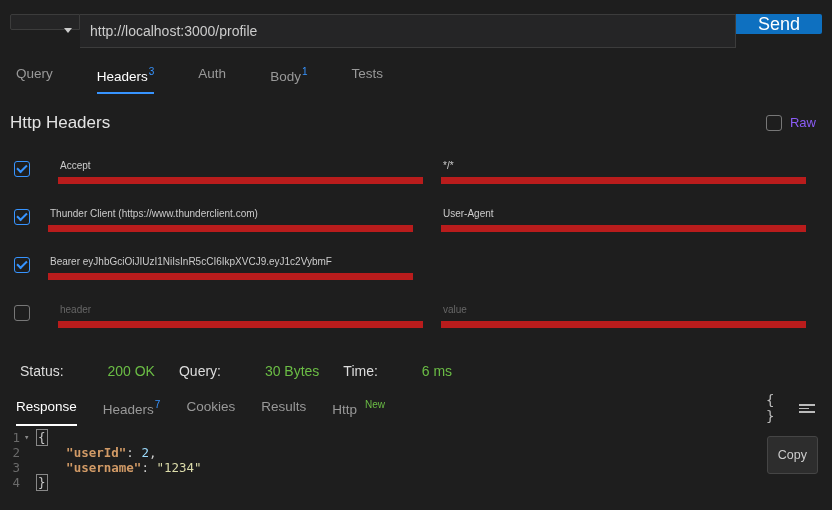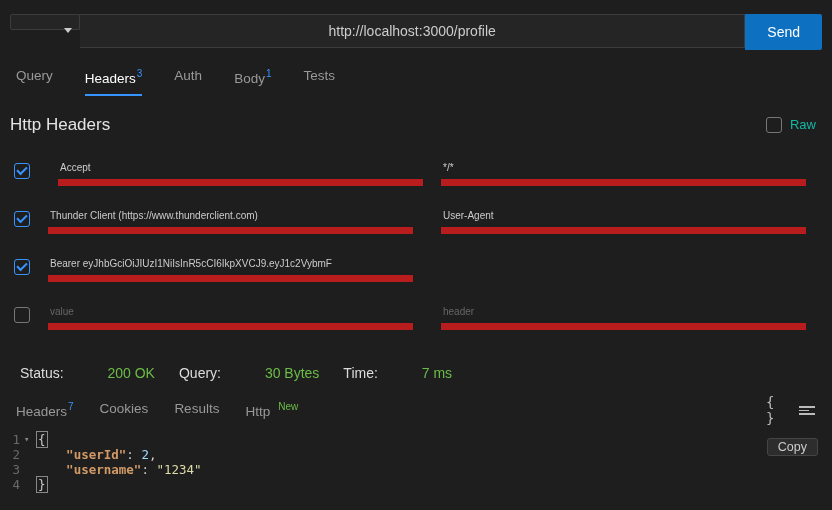--- a/index.html
+++ b/index.html
@@ -43,54 +43,53 @@
   .url-input {
     flex: 1;
     background: #252526;
     border: 1px solid #3c3c3c;
     border-left: none;
     color: #ccc;
     padding: 0 10px;
     height: 34px;
     font-size: 14px;
     outline: none;
-    text-align: center;
   }
   .send-btn {
     background: #0e70c0;
     color: #fff;
     border: none;
     padding: 0 22px;
-    height: 36px;
+    height: 20px;
     border-radius: 0 2px 2px 0;
     cursor: pointer;
-    font-size: 14px;
+    font-size: 18px;
   }
   .req-tabs {
     display: flex;
-    gap: 32px;
+    gap: 44px;
     padding: 0 16px;
     border-bottom: 1px solid transparent;
   }
   .req-tab {
     padding: 8px 0;
     color: #999;
     cursor: pointer;
     border-bottom: 2px solid transparent;
     font-size: 13.5px;
   }
   .req-tab.active { color: #fff; border-bottom-color: #3794ff; }
   .req-tab .badge { color: #3794ff; font-size: 10px; vertical-align: super; margin-left: 1px;}
   .section-title-row {
     display: flex;
     justify-content: space-between;
     padding: 18px 16px 12px 10px;
   }
   .section-title { color: #e4e4e4; font-size: 17px; font-weight: 400; }
-  .raw-toggle { display: flex; align-items: center; gap: 8px; color: #14b8a6; margin-left: 8px; }
+  .raw-toggle { display: flex; align-items: center; gap: 8px; color: #8b5cf6; margin-left: 8px; }
   .chk {
     width: 16px; height: 16px;
     border: 1.5px solid #777;
     border-radius: 3px;
     display: inline-flex;
     align-items: center;
     justify-content: center;
     cursor: pointer;
     flex-shrink: 0;
   }
@@ -163,21 +162,21 @@
   .num { color: #9cdcfe; }
   .str { color: #dcdcaa; }
   .punct { color: #ccc; }
   .cursor-box { border: 1px solid #888; padding: 0 1px; }
   .copy-btn {
     position: absolute;
     top: 10px; right: 14px;
     background: #2d2d2d;
     border: 1px solid #454545;
     color: #ccc;
-    padding: 1px 10px;
+    padding: 11px 10px;
     border-radius: 3px;
     font-size: 12.5px;
     cursor: pointer;
   }
   .wrap-lines { width: 16px; display:flex; flex-direction:column; gap:2px;}
   .wrap-lines span{ height:1.5px; background:#bbb; display:block;}
   .wrap-lines span:nth-child(2){ width: 60%;}
   .wrap-lines span:nth-child(3){ width: 100%;}
 </style>
 </head>
@@ -222,32 +221,33 @@
   <span class="chk checked"></span>
   <input class="hdr-input" value="Thunder Client (https://www.thunderclient.com)" style="">
   <input class="hdr-input hdr-name" value="User-Agent" style="">
 </div>
 <div class="hdr-row">
   <span class="chk checked"></span>
   <input class="hdr-input" value="Bearer eyJhbGciOiJIUzI1NiIsInR5cCI6IkpXVCJ9.eyJ1c2VybmF" style="">
 </div>
 <div class="hdr-row">
   <span class="chk"></span>
+  <input class="hdr-input hdr-name" placeholder="header" style="">
   <input class="hdr-input" placeholder="value" style="">
-  <input class="hdr-input hdr-name" placeholder="header" style="">
 </div>
 
 <div class="status-row">
   <div><span>Status:</span> <span class="green">200 OK</span></div>
   <div><span>Query:</span> <span class="green">30 Bytes</span></div>
-  <div><span>Time:</span> <span class="green">7 ms</span></div>
+  <div><span>Time:</span> <span class="green">6 ms</span></div>
 </div>
 
 <div class="resp-tabs-row">
   <div class="resp-tabs">
+    <div class="resp-tab active">Response</div>
     <div class="resp-tab">
       <span>Headers</span><span class="badge">7</span>
     </div>
     <div class="resp-tab">Cookies</div>
     <div class="resp-tab">Results</div>
     <div class="resp-tab">
       <span>Http</span><span class="new">New</span>
     </div>
   </div>
   <div class="resp-icons">

